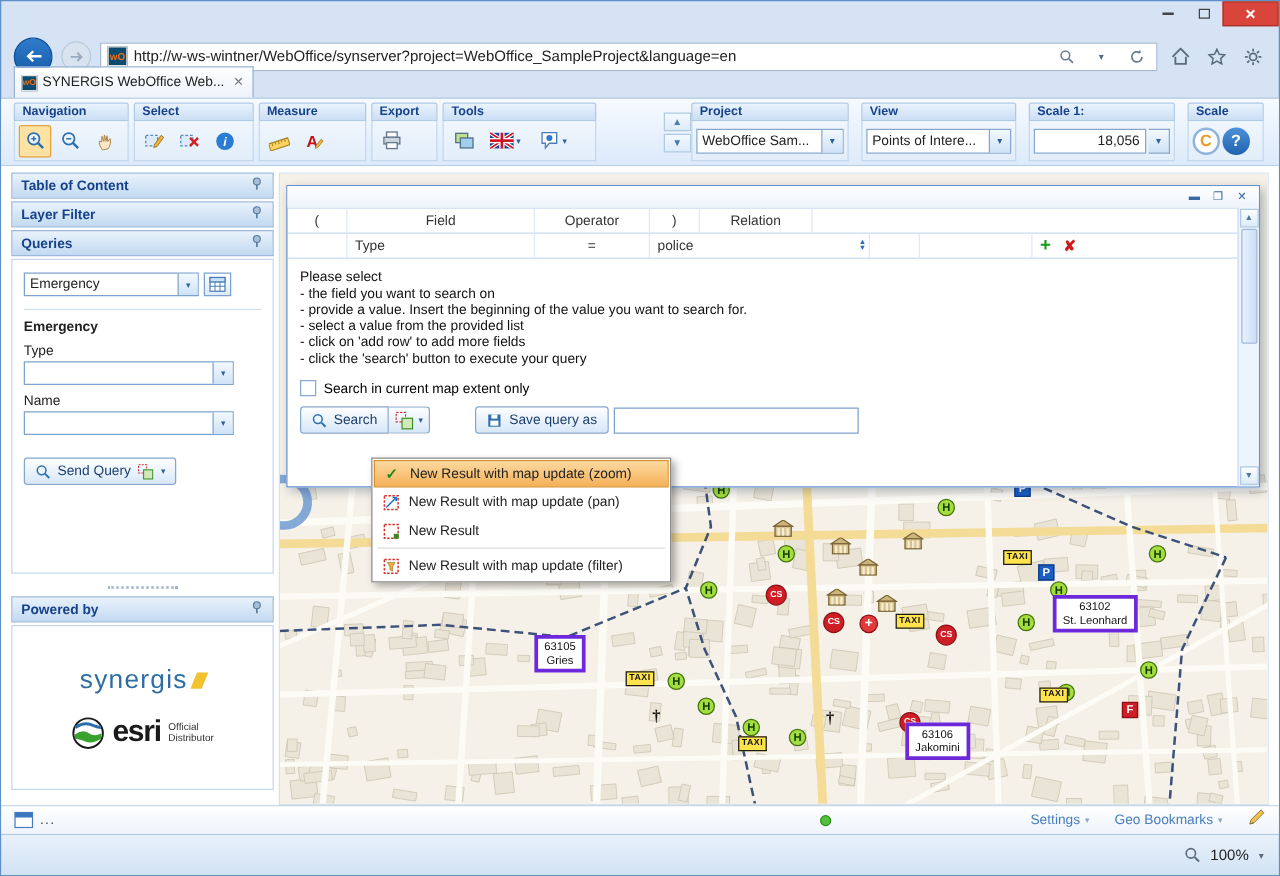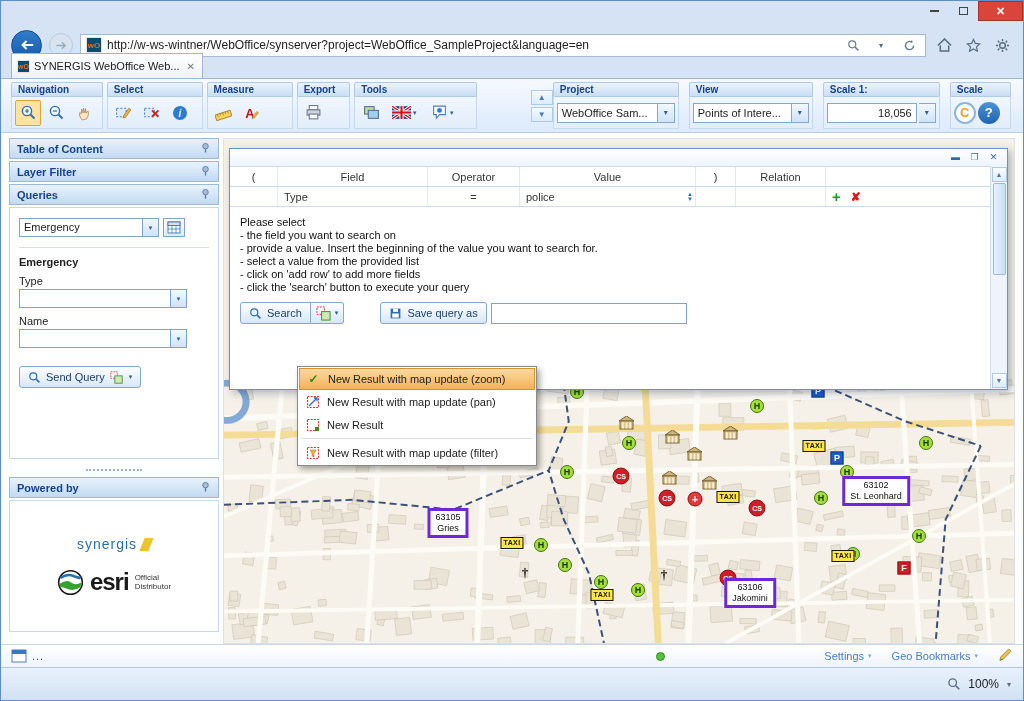--- a/index.html
+++ b/index.html
@@ -57,21 +57,21 @@
   .combo{display:flex;height:19px;border:1px solid #7da2ce;background:#fff}
   .combo .cval{flex:1;padding:2px 4px;font-size:11px;white-space:nowrap;overflow:hidden}
   .combo .cdd{width:16px;background:linear-gradient(#f2f8fe,#cfe3f7);border-left:1px solid #7da2ce;color:#2d5f9e;font-size:7px;display:flex;align-items:center;justify-content:center}
   .sq-btn{width:22px;height:19px;border:1px solid #7da2ce;background:linear-gradient(#fdfeff,#ddeafa);display:flex;align-items:center;justify-content:center;margin-left:4px}
   .hrule{border-top:1px solid #d4dfec;margin:10px 0 8px 0}
   .fld-label{margin:7px 0 2px 0;color:#222}
   .btn{display:inline-flex;align-items:center;gap:5px;height:22px;padding:0 8px;border:1px solid #86a7cc;border-radius:3px;background:linear-gradient(#fdfeff,#d7e7f8);font-size:11px;color:#1d3f6e;white-space:nowrap}
   .splitter{height:10px;display:flex;align-items:center;justify-content:center;flex:0 0 auto;margin:2px 0}
   .splitter span{width:56px;border-top:2px dotted #9fb4cc}
   .pb-body{border:1px solid #c6d8ec;background:#fff;height:132px;display:flex;flex-direction:column;align-items:center;justify-content:center;gap:16px}
-  .syn-text{font-size:14px;color:#2e6da4;letter-spacing:1px}
+  .syn-text{font-size:21px;color:#2e6da4;letter-spacing:1px}
   .syn-diamond{display:inline-block;width:9px;height:13px;background:#f2c12e;transform:skewX(-22deg);margin-left:5px}
   .esri-row{display:flex;align-items:center;gap:6px}
   .esri-text{font-size:24px;font-weight:bold;color:#1a1a1a;letter-spacing:-1px}
   .esri-sub{font-size:8px;color:#333;line-height:9px}
 
   .main{flex:1;position:relative;overflow:hidden;border:1px solid #d7e2ef}
   .map{position:absolute;inset:0;background:#f5f1e8}
   .map svg{position:absolute;inset:0}
   .marker{position:absolute;transform:translate(-50%,-50%);z-index:5}
   .mk-h{display:block;width:14px;height:14px;border-radius:50%;background:#a4de3e;border:1.5px solid #41740d;color:#123c00;font:bold 9px/12px "Liberation Sans",sans-serif;text-align:center}
@@ -896,21 +896,20 @@
             <span class="dlg-wc">▬</span>
             <span class="dlg-wc">❐</span>
             <span class="dlg-wc">✕</span>
           </div>
           <div class="dlg-content">
             <div class="qgrid">
               <div class="qrow" id="query-grid-header">
                   <div class="qc qc-paren">(</div>
                   <div class="qc qc-field">Field</div>
                   <div class="qc qc-op">Operator</div>
-                  <div class="qc qc-value">Value</div>
                   <div class="qc qc-close">)</div>
                   <div class="qc qc-rel">Relation</div>
                   <div class="qc qc-actions"></div>
                 </div>
               <div class="qrow">
                 <div class="qc qc-paren"></div>
                 <div class="qc qc-field qc-left">Type</div>
                 <div class="qc qc-op">=</div>
                 <div class="qc qc-value qc-left">
                   <span>police</span>
@@ -929,20 +928,24 @@
             </div>
             <div class="help">
               <div style="font-weight:normal">Please select</div>
               <div id="help-lines">
                   <div>- the field you want to search on</div>
                   <div>- provide a value. Insert the beginning of the value you want to search for.</div>
                   <div>- select a value from the provided list</div>
                   <div>- click on 'add row' to add more fields</div>
                   <div>- click the 'search' button to execute your query</div>
                 </div>
+            </div>
+            <div class="chkrow">
+              <span class="chk"></span>
+              <span>Search in current map extent only</span>
             </div>
             <div class="btnrow">
               <span class="btn attach">
                 <svg width="13" height="13" viewBox="0 0 16 16">
                     <circle cx="6.5" cy="6.5" r="4.3" fill="#eaf4fd" stroke="#2f6fae" stroke-width="1.5"></circle>
                     <path d="M10 10l4 4" stroke="#2f6fae" stroke-width="2"></path>
                   </svg>
                 <span>Search</span>
               </span>
               <span class="split-dd">

